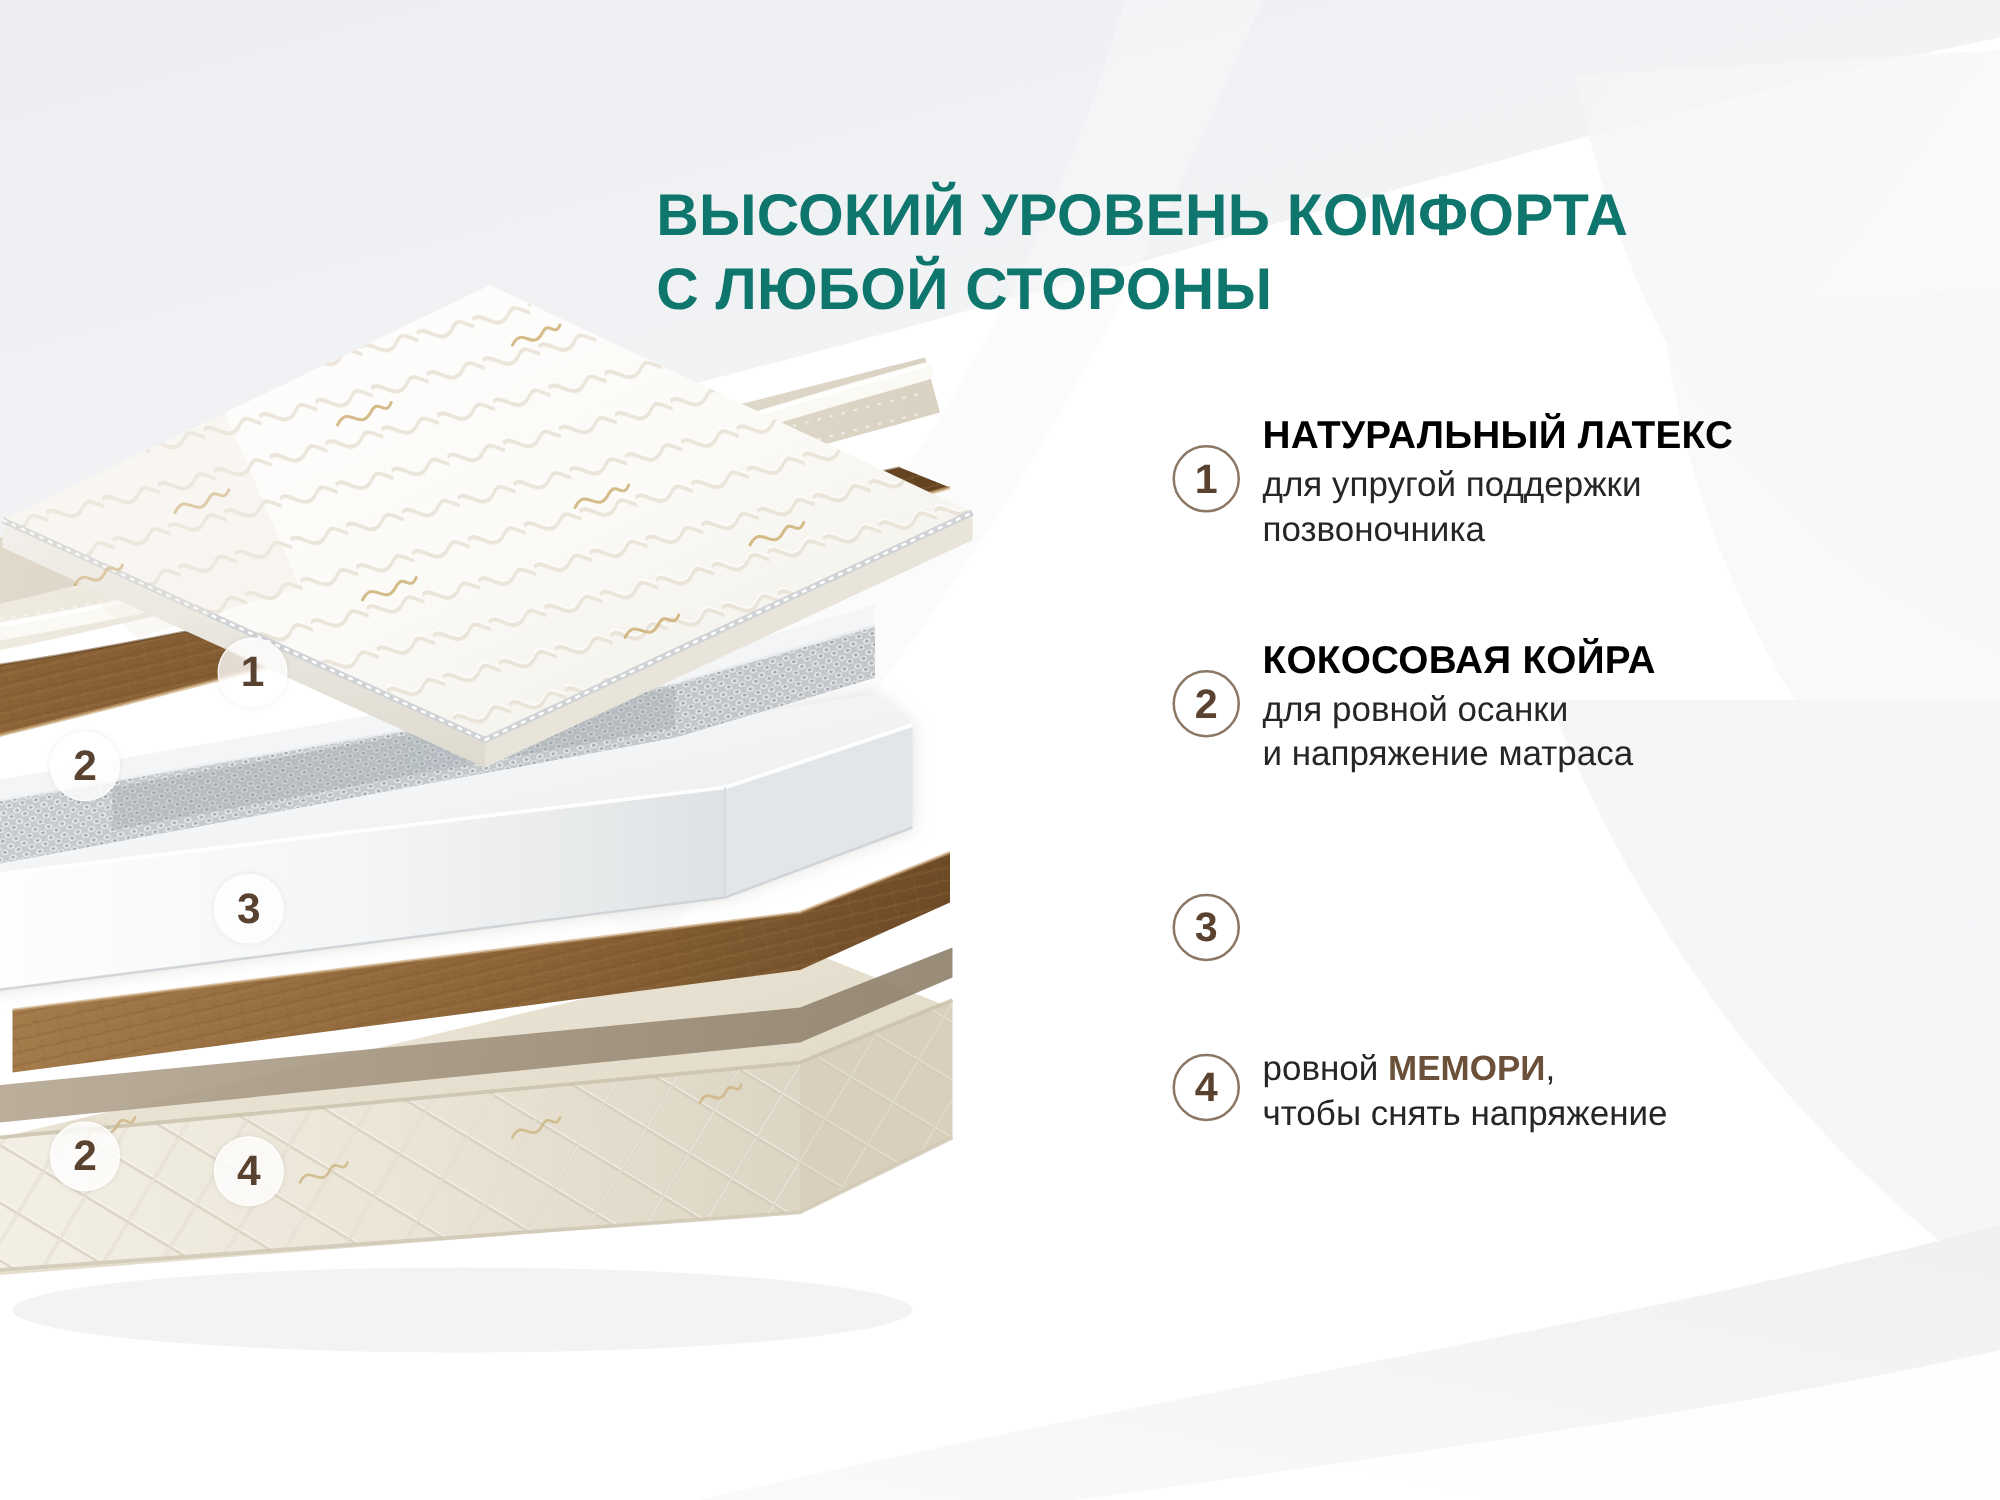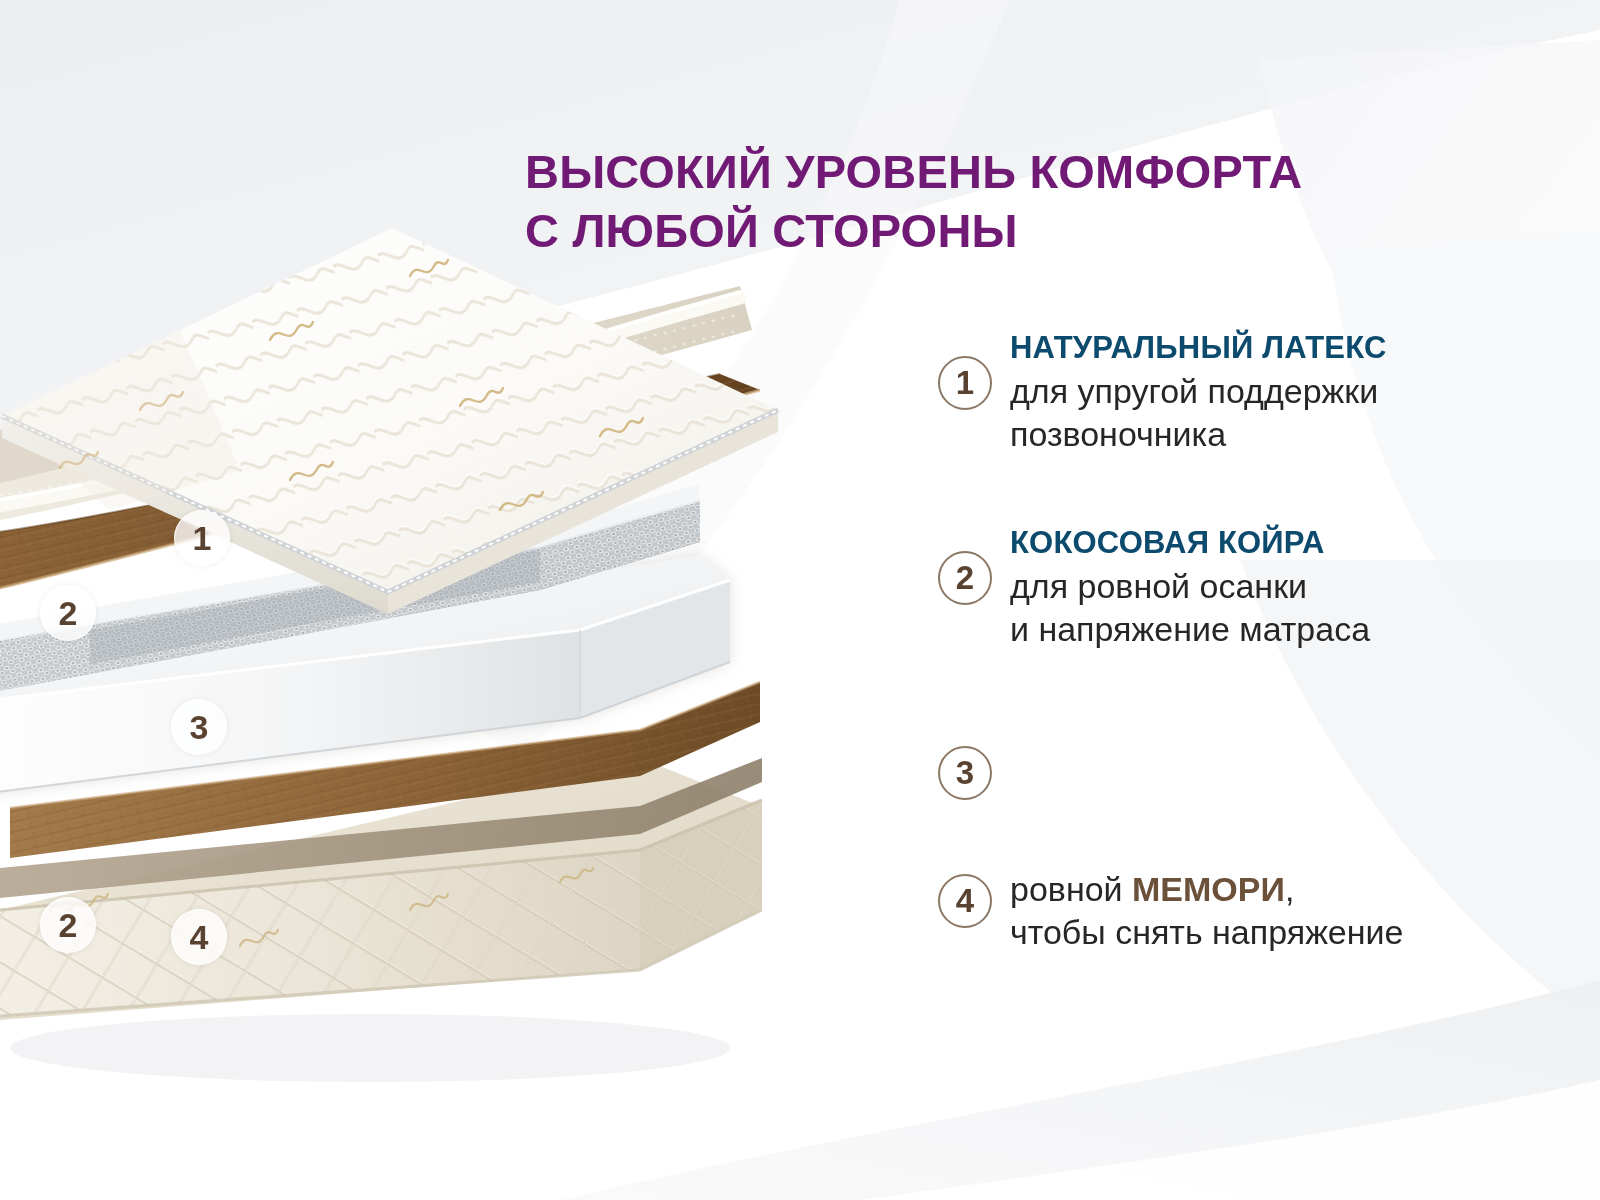--- a/index.html
+++ b/index.html
@@ -12,21 +12,21 @@
   }
   .stage{position:absolute;inset:0;width:1600px;height:1200px;overflow:hidden;}
 
   
   .bg-layer{position:absolute;inset:0;pointer-events:none;}
   .bg-svg{position:absolute;top:0;left:0;width:1600px;height:1200px;display:block;}
 
   
   .headline{
     position:absolute;left:525px;top:112px;width:1010px;
-    color:#701a75;
+    color:#0f766e;
     font-size:47px;font-weight:bold;line-height:1.24;
     letter-spacing:.2px;
     text-align:left;
     white-space:pre-line;
   }
 
   
   .features{position:absolute;left:938px;top:330px;width:620px;}
   .feature{position:relative;display:flex;align-items:flex-start;gap:18px;margin-bottom:68px;}
   .feature:last-child{margin-bottom:0;}
@@ -35,25 +35,25 @@
     width:54px;height:54px;border-radius:50%;
     border:2px solid #8a7765;
     color:#5a4231;
     font-size:33px;font-weight:bold;
     display:flex;align-items:center;justify-content:center;
     box-sizing:border-box;
     margin-top:26px;
   }
   .ftext{flex:1 1 auto;padding-top:0;}
   .ftitle{
-    color:#0c4a6e;font-size:31px;font-weight:bold;line-height:1.16;
+    color:#000000;font-size:31px;font-weight:bold;line-height:1.16;
     letter-spacing:.2px;margin:0 0 4px 0;text-transform:uppercase;
   }
   .fdesc{
-    color:#262626;font-size:34px;line-height:1.28;margin:0;white-space:pre-line;font-weight:normal;
+    color:#262626;font-size:28px;line-height:1.28;margin:0;white-space:pre-line;font-weight:normal;
   }
   
   .feature.inline .fnum{margin-top:6px;}
   .fdesc .em{font-weight:bold;color:#6b503a;}
 
   
   .mattress{position:absolute;left:-60px;top:210px;width:920px;height:900px;}
   .mattress svg{display:block;width:920px;height:900px;}
 
   

